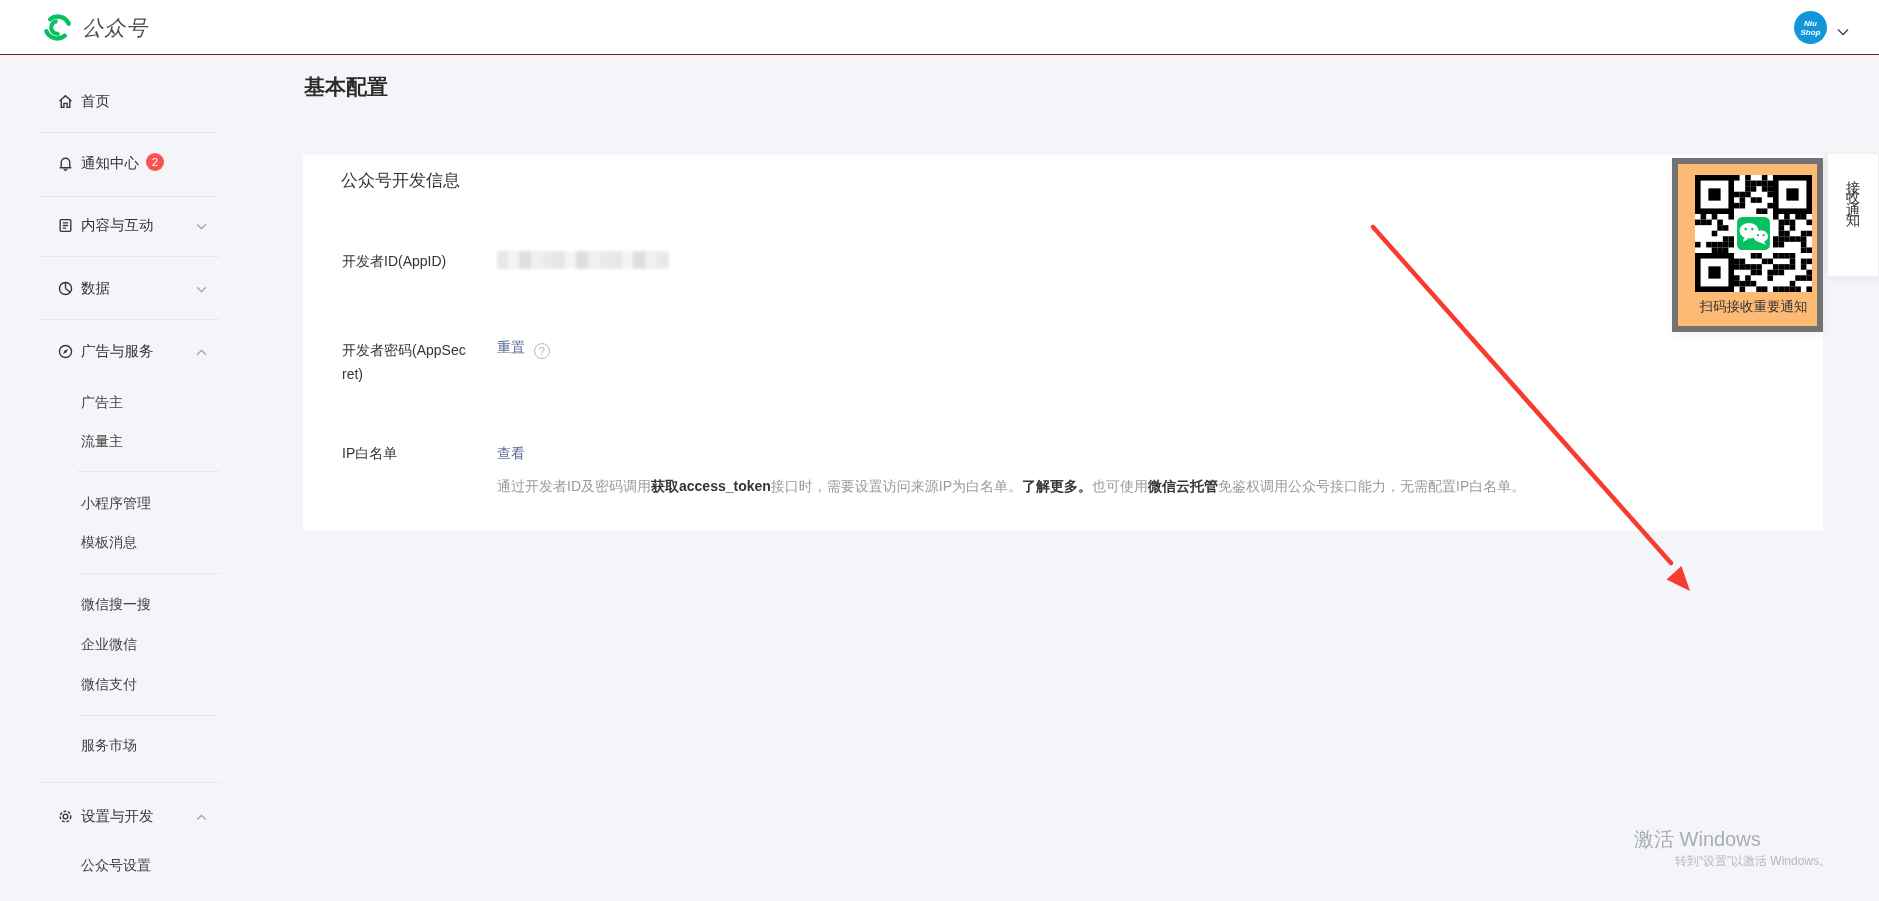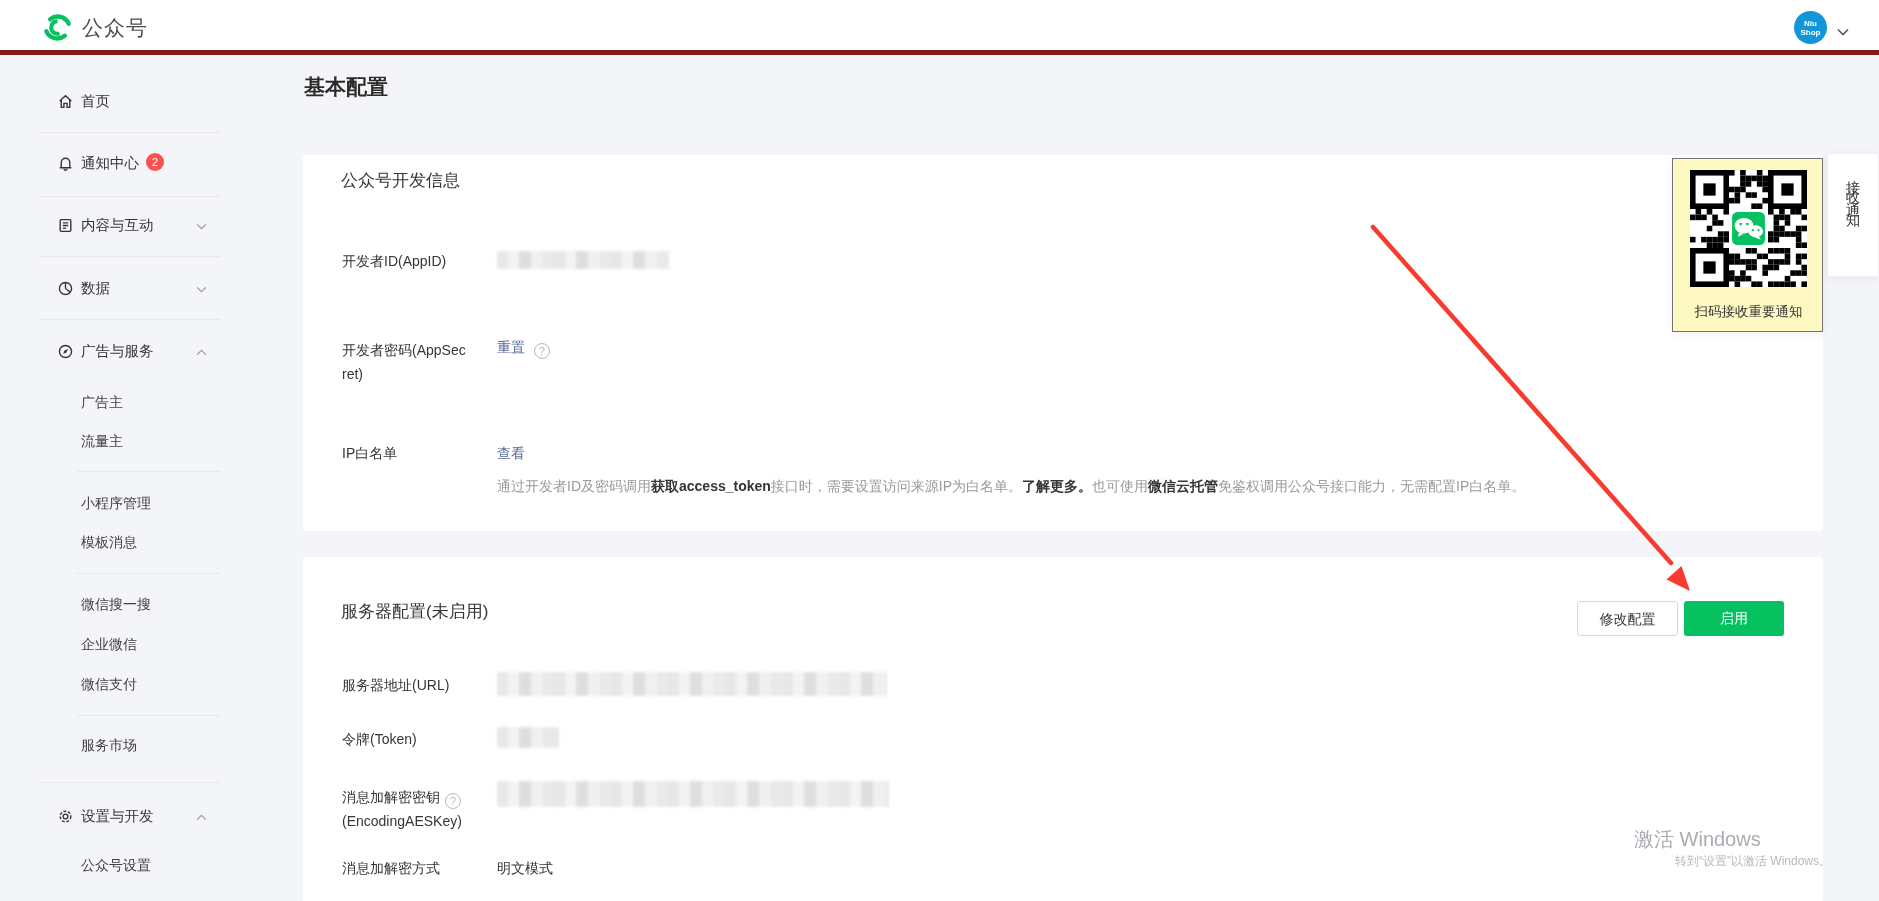--- a/index.html
+++ b/index.html
@@ -1,21 +1,21 @@
 <!DOCTYPE html>
 <html><head>
 <meta charset="utf-8">
 <style>
   * { margin:0; padding:0; box-sizing:border-box; }
   html,body { width:1879px; height:901px; overflow:hidden; }
   body { font-family:"Liberation Sans","DejaVu Sans",sans-serif; background:#f4f5f8; color:#353535; }
   #app { position:relative; width:1879px; height:901px; }
 
   
-  .header { position:absolute; left:0; top:0; width:1879px; height:55px; background:#fff; border-bottom:5px solid #7f1d1d; z-index:30; }
+  .header { position:absolute; left:0; top:0; width:1879px; height:55px; background:#fff; border-bottom:1px solid #7f1d1d; z-index:30;font-style:italic; }
   .logo-wrap { position:absolute; left:42px; top:12px; width:31px; height:31px; }
   .app-title { position:absolute; left:82px; top:14px; font-size:21px; color:#4c4c4c; letter-spacing:1px; }
   .avatar { position:absolute; left:1794px; top:11px; width:33px; height:33px; border-radius:50%; background:#1296db; color:#fff; display:flex; flex-direction:column; align-items:center; justify-content:center; font-size:8px; font-weight:bold; line-height:9px; cursor:pointer; }
   .avatar-chevron { position:absolute; left:1837px; top:22px; }
 
   
   .sidebar { position:absolute; left:0; top:55px; width:240px; height:846px; }
   .side-item { position:absolute; left:0; width:240px; height:30px; display:flex; align-items:center; cursor:pointer; font-size:14.5px; color:#353535; }
   .side-item .icon { position:absolute; left:56px; width:18px; height:18px; display:flex; align-items:center; justify-content:center; }
   .side-item .lbl { position:absolute; left:81px; white-space:nowrap; }
@@ -42,21 +42,21 @@
     background-image:
       repeating-linear-gradient(90deg,#e3e3e3 0 11px,#f2f2f2 11px 22px,#d9d9d9 22px 34px,#eeeeee 34px 46px,#e6e6e6 46px 57px),
       repeating-linear-gradient(0deg,rgba(255,255,255,.55) 0 6px,rgba(205,205,205,.35) 6px 12px);
     filter:blur(1.4px); opacity:.85; }
 
   .btn { position:absolute; height:35px; border-radius:3px; font-size:14px; text-align:center; line-height:35px; cursor:pointer; }
   .btn-default { width:101px; background:#fff; border:1px solid #d9d9d9; color:#353535; }
   .btn-primary { width:100px; background:#07c160; color:#fff; border:none; }
 
   
-  .qr-panel { position:absolute; left:1672px; top:158px; width:151px; height:174px; background:#fef9c3; border:1px solid #737373; box-shadow:0 2px 10px rgba(0,0,0,.06); z-index:20; }
+  .qr-panel { position:absolute; left:1672px; top:158px; width:151px; height:174px; background:#fdba74; border:6px solid #737373; box-shadow:0 2px 10px rgba(0,0,0,.06); z-index:20; }
   .qr-svg { position:absolute; left:17px; top:11px; }
   .qr-caption { position:absolute; left:0; bottom:10px; width:151px; text-align:center; font-size:13.5px; color:#353535; }
   .notify-tab { position:absolute; left:1827px; top:153px; width:52px; height:124px; background:#fff; border:1px solid #f0f0f0; box-shadow:0 2px 8px rgba(0,0,0,.06); cursor:pointer; z-index:19; }
   .notify-tab .vtext { position:absolute; left:15px; top:14px; writing-mode:vertical-rl; letter-spacing:11px; font-size:14.5px; color:#353535; }
 
   
   .arrow-overlay { position:absolute; left:0; top:0; width:1879px; height:901px; pointer-events:none; z-index:40; }
   .watermark { position:absolute; left:1634px; top:827px; color:#a9adb2; z-index:25; pointer-events:none; }
   .watermark .w1 { font-size:20px; line-height:24px; }
   .watermark .w2 { font-size:12px; line-height:20px; color:#b4b8bc;margin-left:41px; }
@@ -237,41 +237,20 @@
 
     <div class="row-label" style="top:290px;">IP白名单</div>
     <div class="row-value" style="top:290px;">
       <a class="link">查看</a>
     </div>
     <div class="desc" style="top:318px; width:1290px;">
       <span>通过开发者ID及密码调用</span><span class="em-dark">获取access_token</span><span>接口时，需要设置访问来源IP为白名单。</span><span class="em-dark">了解更多。</span><span>也可使用</span><span class="em-dark">微信云托管</span><span>免鉴权调用公众号接口能力，无需配置IP白名单。</span>
     </div>
   </div>
 
-  <div class="card card2">
-    <div class="section-title" style="top:43px;">服务器配置(未启用)</div>
-
-    <div class="btn btn-default" style="left:1274px; top:44px;">修改配置</div>
-    <div class="btn btn-primary" style="left:1381px; top:44px;">启用</div>
-
-    <div class="row-label" style="top:120px;">服务器地址(URL)</div>
-    <div class="blur-redact" style="left:194px; top:115px; width:390px; height:24px;"></div>
-
-    <div class="row-label" style="top:174px;">令牌(Token)</div>
-    <div class="blur-redact" style="left:194px; top:170px; width:62px; height:21px;"></div>
-
-    <div class="row-label" style="top:228px; line-height:24px;">
-      <span>消息加解密密钥</span><span class="help-icon">?</span><br>
-      <span>(EncodingAESKey)</span>
-    </div>
-    <div class="blur-redact" style="left:194px; top:224px; width:392px; height:26px;"></div>
-
-    <div class="row-label" style="top:303px;">消息加解密方式</div>
-    <div class="row-value" style="top:303px;">明文模式</div>
-  </div>
 
   <div class="qr-panel">
     <svg class="qr-svg" width="117" height="117" viewBox="0 0 105 105">
       <rect x="0" y="0" width="105" height="105" fill="#fff"></rect>
       <g fill="#000" id="qr-modules">
           <rect x="35" y="0" width="5" height="5"></rect>
           <rect x="45" y="0" width="5" height="5"></rect>
           <rect x="60" y="0" width="5" height="5"></rect>
           <rect x="45" y="5" width="5" height="5"></rect>
           <rect x="50" y="5" width="5" height="5"></rect>

